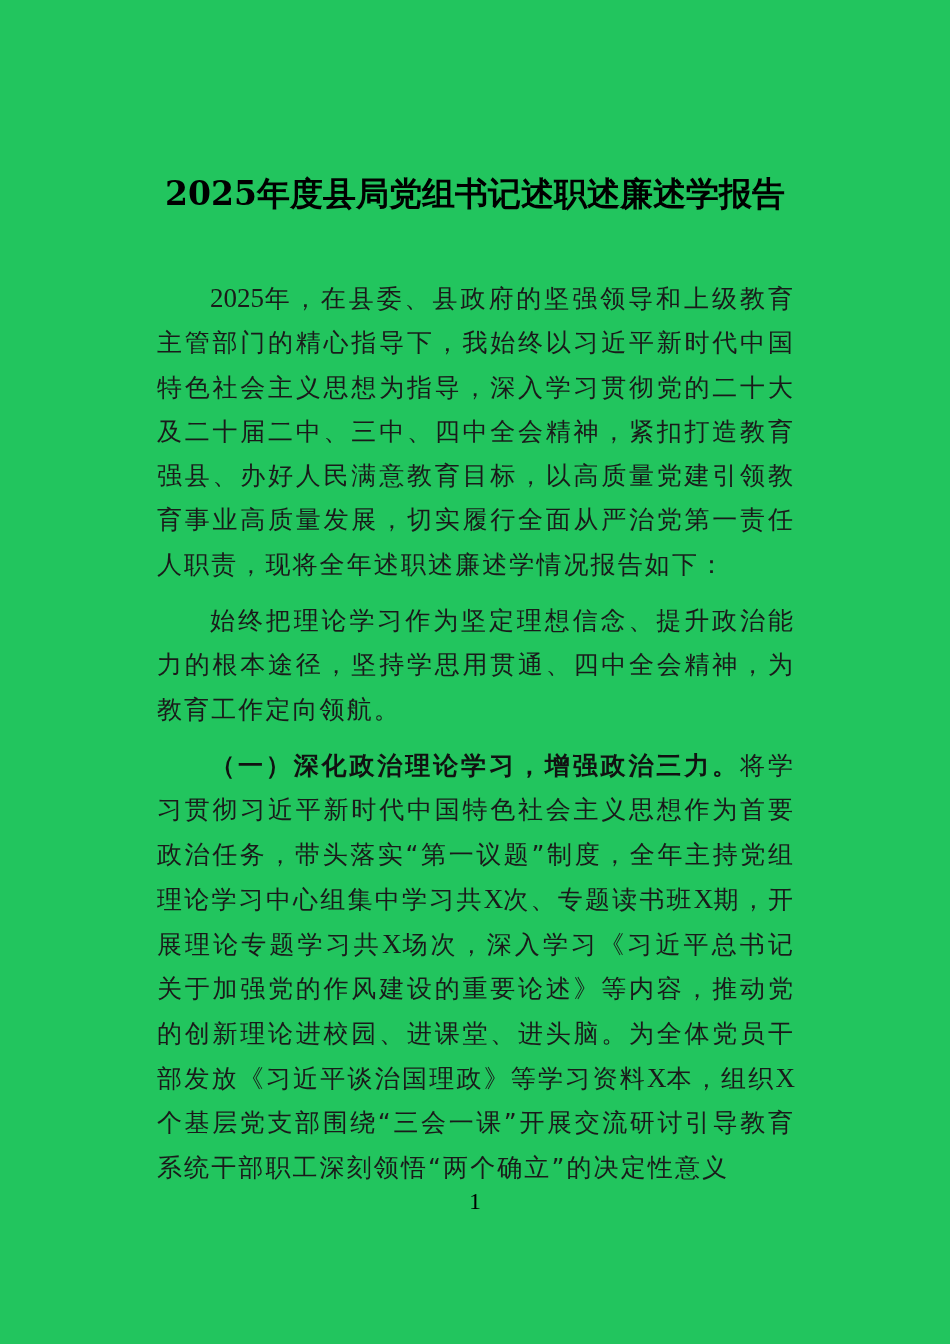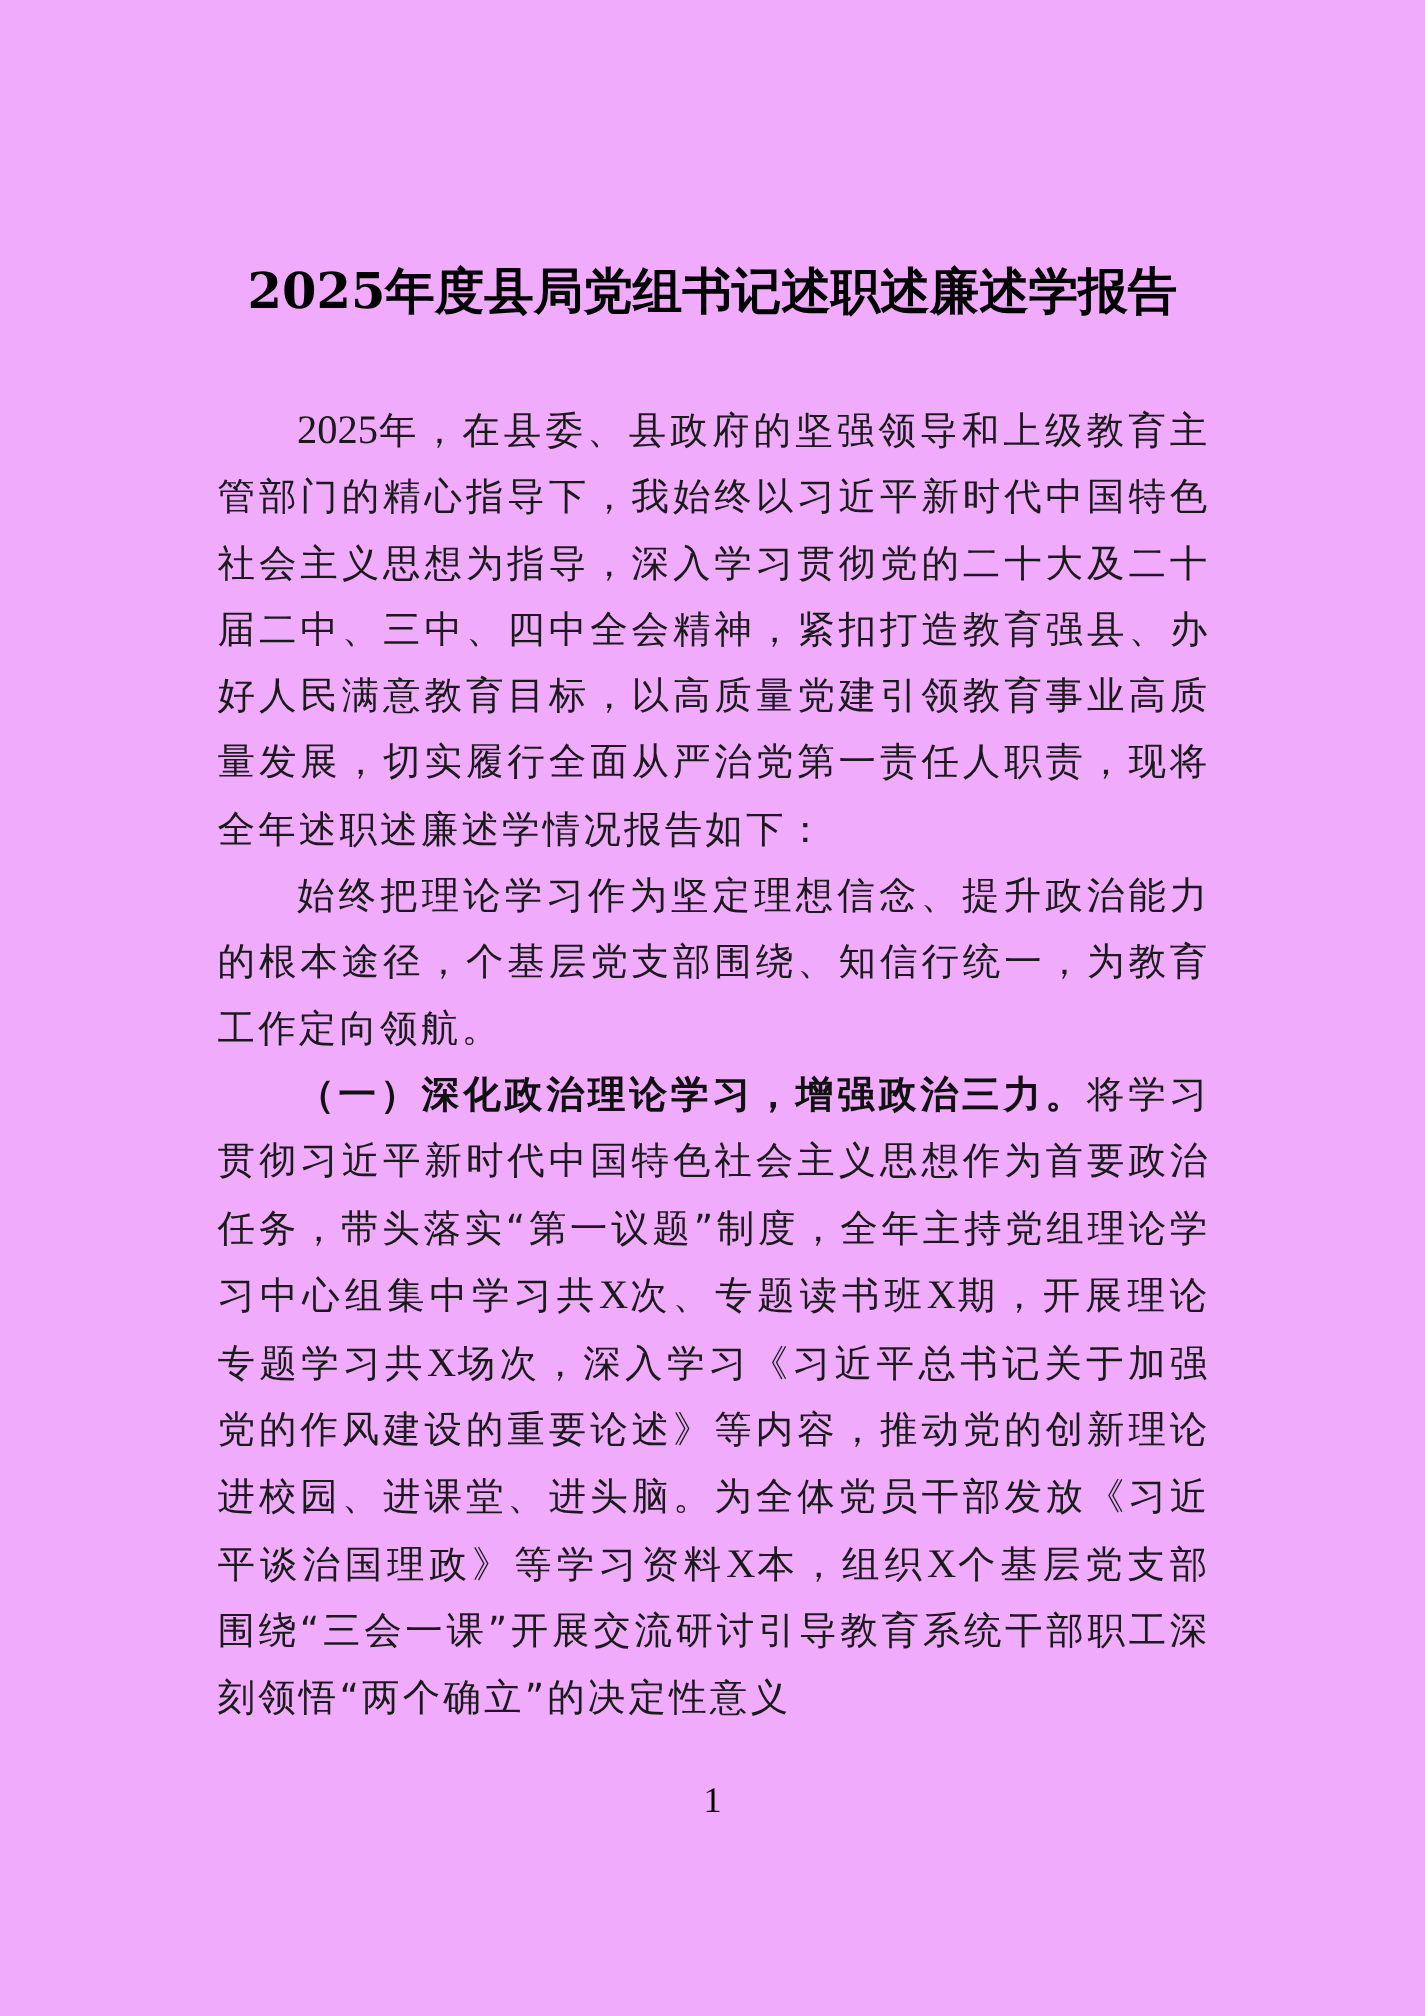--- a/index.html
+++ b/index.html
@@ -13,21 +13,21 @@
       position: relative;
       overflow: hidden;
       color: #111111;
       font-family: "DejaVu Serif", "Liberation Serif", serif;
     }
     .page {
       position: absolute;
       left: 0; top: 0;
       width: 950px;
       height: 1344px;
-      background: #f0abfc;
+      background: #22c55e;
     }
     .title {
       position: absolute;
       top: 168px;
       left: 0;
       width: 950px;
       text-align: center;
       font-family: "DejaVu Serif", "Liberation Serif", serif;
       font-weight: bold;
       font-size: 33px;
@@ -40,21 +40,21 @@
       left: 145px;
       top: 264px;
       width: 662px;
       font-size: 26px;
       line-height: 44.3px;
       letter-spacing: 1.4px;
       text-align: justify;
       text-justify: inter-character;
     }
     .body p {
-      margin: 0;
+      margin: 12px;
       text-indent: 53px;
       font-weight: normal;
       font-family: "DejaVu Sans", "Liberation Sans", sans-serif;
       font-size: 25px;
       letter-spacing: 2.1px;
       color: #1a1a1a;
     }
     .body p.h1 {
       font-weight: bold;
       color: #000;
@@ -85,21 +85,21 @@
 
 <div class="page">
 
   <div class="title">2025年度县局党组书记述职述廉述学报告</div>
 
   <div class="body">
 
     <p><span class="latin">2025</span><span>年，在县委、县政府的坚强领导和上级教育主管部门的精心指导下，我始终以习近平新时代中国特色社会主义思想为指导，深入学习贯彻党的二十大及二十届二中、三中、四中全会精神，紧扣打造教育强县、办好人民满意教育目标，以高质量党建引领教育事业高质量发展，切实履行全面从严治党第一责任人职责，现将全年述职述廉述学情况报告如下：</span></p>
 
 
-    <p>始终把理论学习作为坚定理想信念、提升政治能力的根本途径，个基层党支部围绕、知信行统一，为教育工作定向领航。</p>
+    <p>始终把理论学习作为坚定理想信念、提升政治能力的根本途径，坚持学思用贯通、四中全会精神，为教育工作定向领航。</p>
 
     <p><span class="lead">（一）深化政治理论学习，增强政治三力。</span><span>将学习贯彻习近平新时代中国特色社会主义思想作为首要政治任务，带头落实“第一议题”制度，全年主持党组理论学习中心组集中学习共</span><span class="latin">X</span><span>次、专题读书班</span><span class="latin">X</span><span>期，开展理论专题学习共</span><span class="latin">X</span><span>场次，深入学习《习近平总书记关于加强党的作风建设的重要论述》等内容，推动党的创新理论进校园、进课堂、进头脑。为全体党员干部发放《习近平谈治国理政》等学习资料</span><span class="latin">X</span><span>本，组织</span><span class="latin">X</span><span>个基层党支部围绕“三会一课”开展交流研讨引导教育系统干部职工深刻领悟“两个确立”的决定性意义</span></p>
 
   </div>
 
   <div class="page-number">1</div>
 
 </div>
 
 </body></html>

